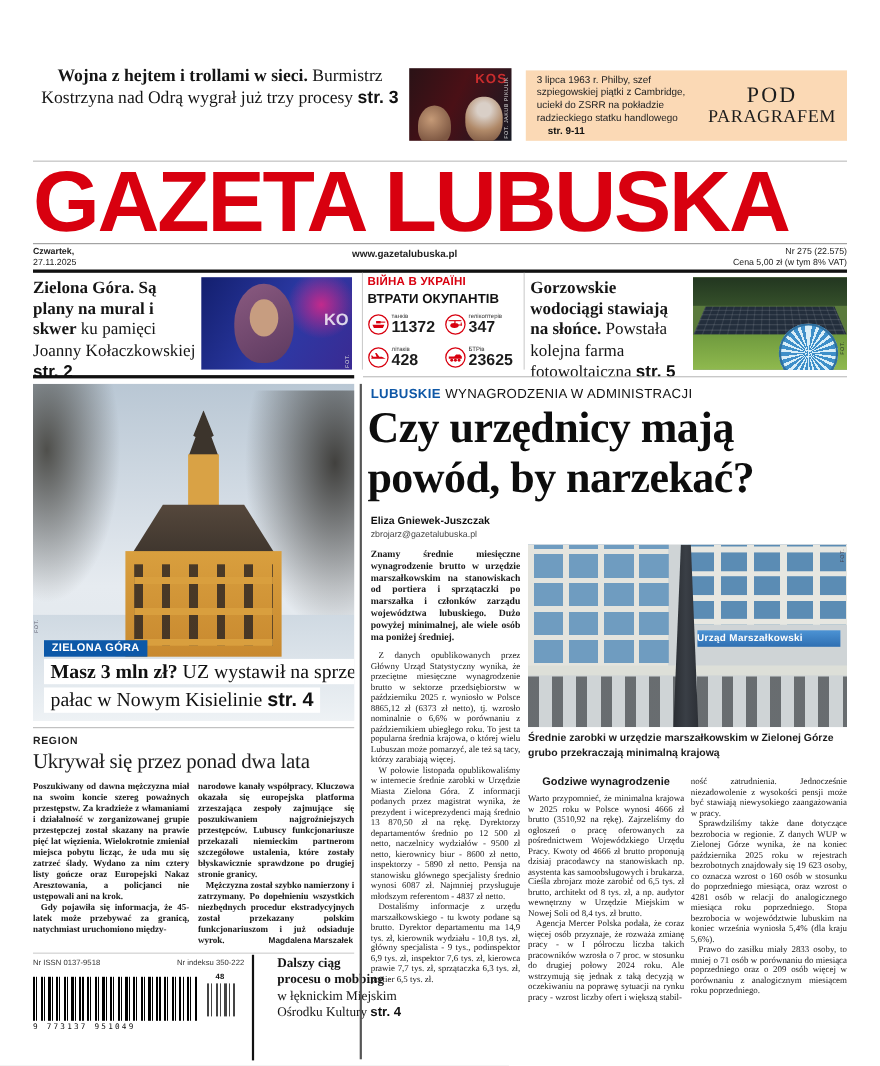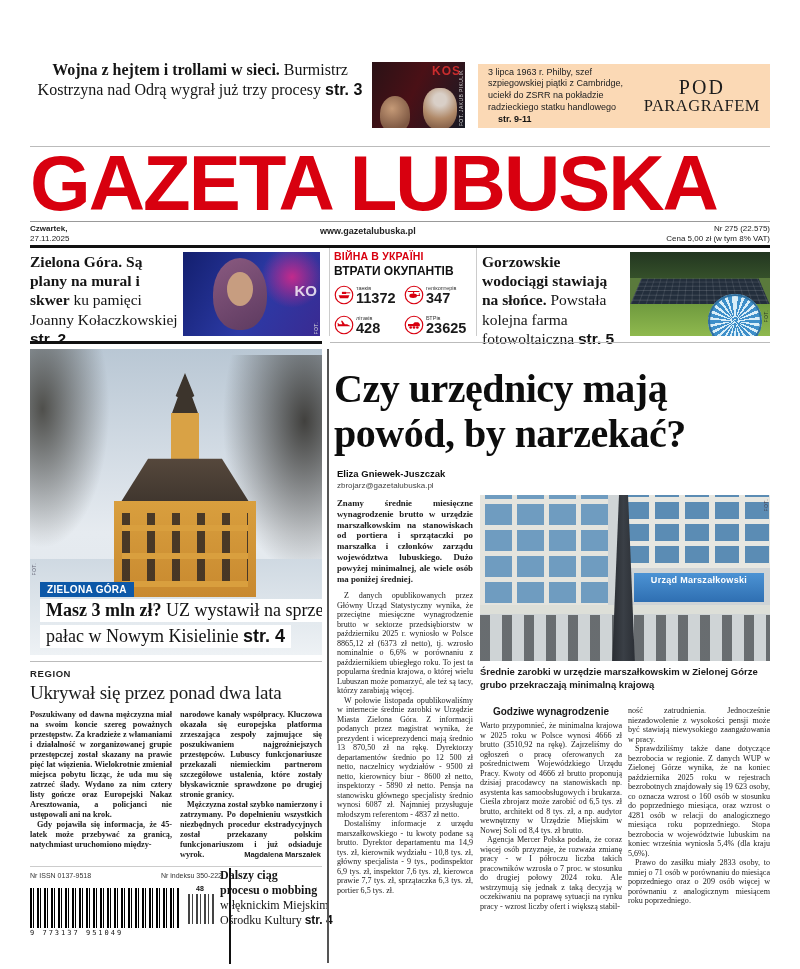--- a/index.html
+++ b/index.html
@@ -91,21 +91,21 @@
   .auth{font-family:"Liberation Sans",sans-serif;font-size:7.5px;margin-left:3px;padding-left:37px;}
   
   #footer-ids{left:30px;top:872px;width:192px;display:flex;justify-content:space-between;
      font:7px "Liberation Sans",sans-serif;color:#333;}
   #barcode{left:30px;top:888px;width:150px;height:40px;
      background:repeating-linear-gradient(90deg,#000 0 2px,#fff 2px 3px,#000 3px 4px,#fff 4px 7px,#000 7px 9px,#fff 9px 10px,#000 10px 11px,#fff 11px 14px);}
   #barcode-addon{left:188px;top:894px;width:26px;height:30px;
      background:repeating-linear-gradient(90deg,#444 0 2px,#fff 2px 4px,#444 4px 5px,#fff 5px 8px);}
   #barcode-addon-num{left:196px;top:885px;font:bold 7px "Liberation Sans",sans-serif;}
   #barcode-digits{left:30px;top:929px;width:160px;font:7px "DejaVu Sans Mono",monospace;letter-spacing:2px;}
-  #bottom-teaser{left:220px;top:868px;font-size:12px;line-height:15px;white-space:nowrap;color:#151515;}
+  #bottom-teaser{left:252px;top:868px;font-size:12px;line-height:15px;white-space:nowrap;color:#151515;}
   #bottom-teaser .b{font-weight:bold;}
   
   #vrule-main{left:327px;top:349px;width:1.5px;height:614px;background:#555;position:absolute;}
   #main-kicker{left:337px;top:351px;font:12px "Liberation Sans",sans-serif;letter-spacing:.3px;color:#111;}
   #main-kicker .hl{font-weight:bold;color:#0e57a6;margin-right:4px;}
   #main-headline{left:334px;top:366px;width:440px;font-weight:bold;font-size:40px;line-height:45px;
      letter-spacing:-.5px;color:#0d0d0d;white-space:nowrap;}
   #byline{left:337px;top:468px;}
   #byline .nm{font:bold 9.5px "Liberation Sans",sans-serif;color:#111;}
   #byline .em{font:8px "Liberation Sans",sans-serif;color:#444;margin-top:2px;}
@@ -122,22 +122,22 @@
      background-image:repeating-linear-gradient(0deg,#e4e4de 0 5px,transparent 5px 26px),
                       repeating-linear-gradient(90deg,#e4e4de 0 5px,transparent 5px 32px);}
   .of-grid-r{position:absolute;right:0;top:0;width:52%;height:44%;background-color:#5b8cb4;
      background-image:repeating-linear-gradient(0deg,#e7e7e1 0 5px,transparent 5px 22px),
                       repeating-linear-gradient(90deg,#e7e7e1 0 6px,transparent 6px 30px);}
   .of-band{position:absolute;left:0;top:66%;width:100%;height:9px;background:#dddfd8;}
   .of-lower{position:absolute;left:0;bottom:0;width:100%;height:28%;background:linear-gradient(180deg,#8a9298,#5f666b);
      background-image:repeating-linear-gradient(90deg,rgba(20,24,28,.55) 0 10px,transparent 10px 22px);}
   .of-pillar{position:absolute;left:43%;top:0;width:13%;height:100%;
      background:linear-gradient(90deg,#1f2226,#3a3f46 50%,#23262b);clip-path:polygon(38% 0,62% 0,80% 100%,20% 100%);}
-  .of-sign{position:absolute;right:2%;top:47%;width:45%;height:29px;background:linear-gradient(180deg,#4c93d4,#2f6fb2);
-     color:#fff;font:bold 9px/15px "Liberation Sans",sans-serif;text-align:center;letter-spacing:.3px;}
+  .of-sign{position:absolute;right:2%;top:47%;width:45%;height:15px;background:linear-gradient(180deg,#4c93d4,#2f6fb2);
+     color:#fff;font:bold 9px/15px "Liberation Sans",sans-serif;text-align:left;letter-spacing:.3px;}
   #main-caption{left:480px;top:666px;width:288px;font:bold 9.5px/12.5px "Liberation Sans",sans-serif;color:#1a1a1a;}
   
   .vr{position:absolute;width:1px;background:#ccc;}
 </style>
 </head>
 <body>
 
 <div id="canvas">
 
   <div class="abs" id="top-left-teaser">
@@ -308,20 +308,23 @@
   <div class="abs" id="barcode-digits">9 773137 951049</div>
   <div class="abs" style="left:229px;top:868px;width:2px;height:96px;background:#111;"></div>
   <div class="abs" id="bottom-teaser">
     <div class="b">Dalszy ciąg</div>
     <div class="b">procesu o mobbing</div>
     <div>w łęknickim Miejskim</div>
     <div><span>Ośrodku Kultury</span> <span class="page-ref">str. 4</span></div>
   </div>
 
   <div id="vrule-main"></div>
+  <div class="abs" id="main-kicker">
+    <span class="hl">LUBUSKIE</span><span>WYNAGRODZENIA W ADMINISTRACJI</span>
+  </div>
   <div class="abs" id="main-headline">
     <div>Czy urzędnicy mają</div>
     <div>powód, by narzekać?</div>
   </div>
   <div class="abs" id="byline">
     <div class="nm">Eliza Gniewek-Juszczak</div>
     <div class="em">zbrojarz@gazetalubuska.pl</div>
   </div>
   <div class="body-col" id="main-col1">
     <p class="lead">Znamy średnie miesięczne wynagrodzenie brutto w urzędzie marszałkowskim na stanowiskach od portiera i sprzątaczki po marszałka i członków zarządu województwa lubuskiego. Dużo powyżej minimalnej, ale wiele osób ma poniżej średniej.</p>

